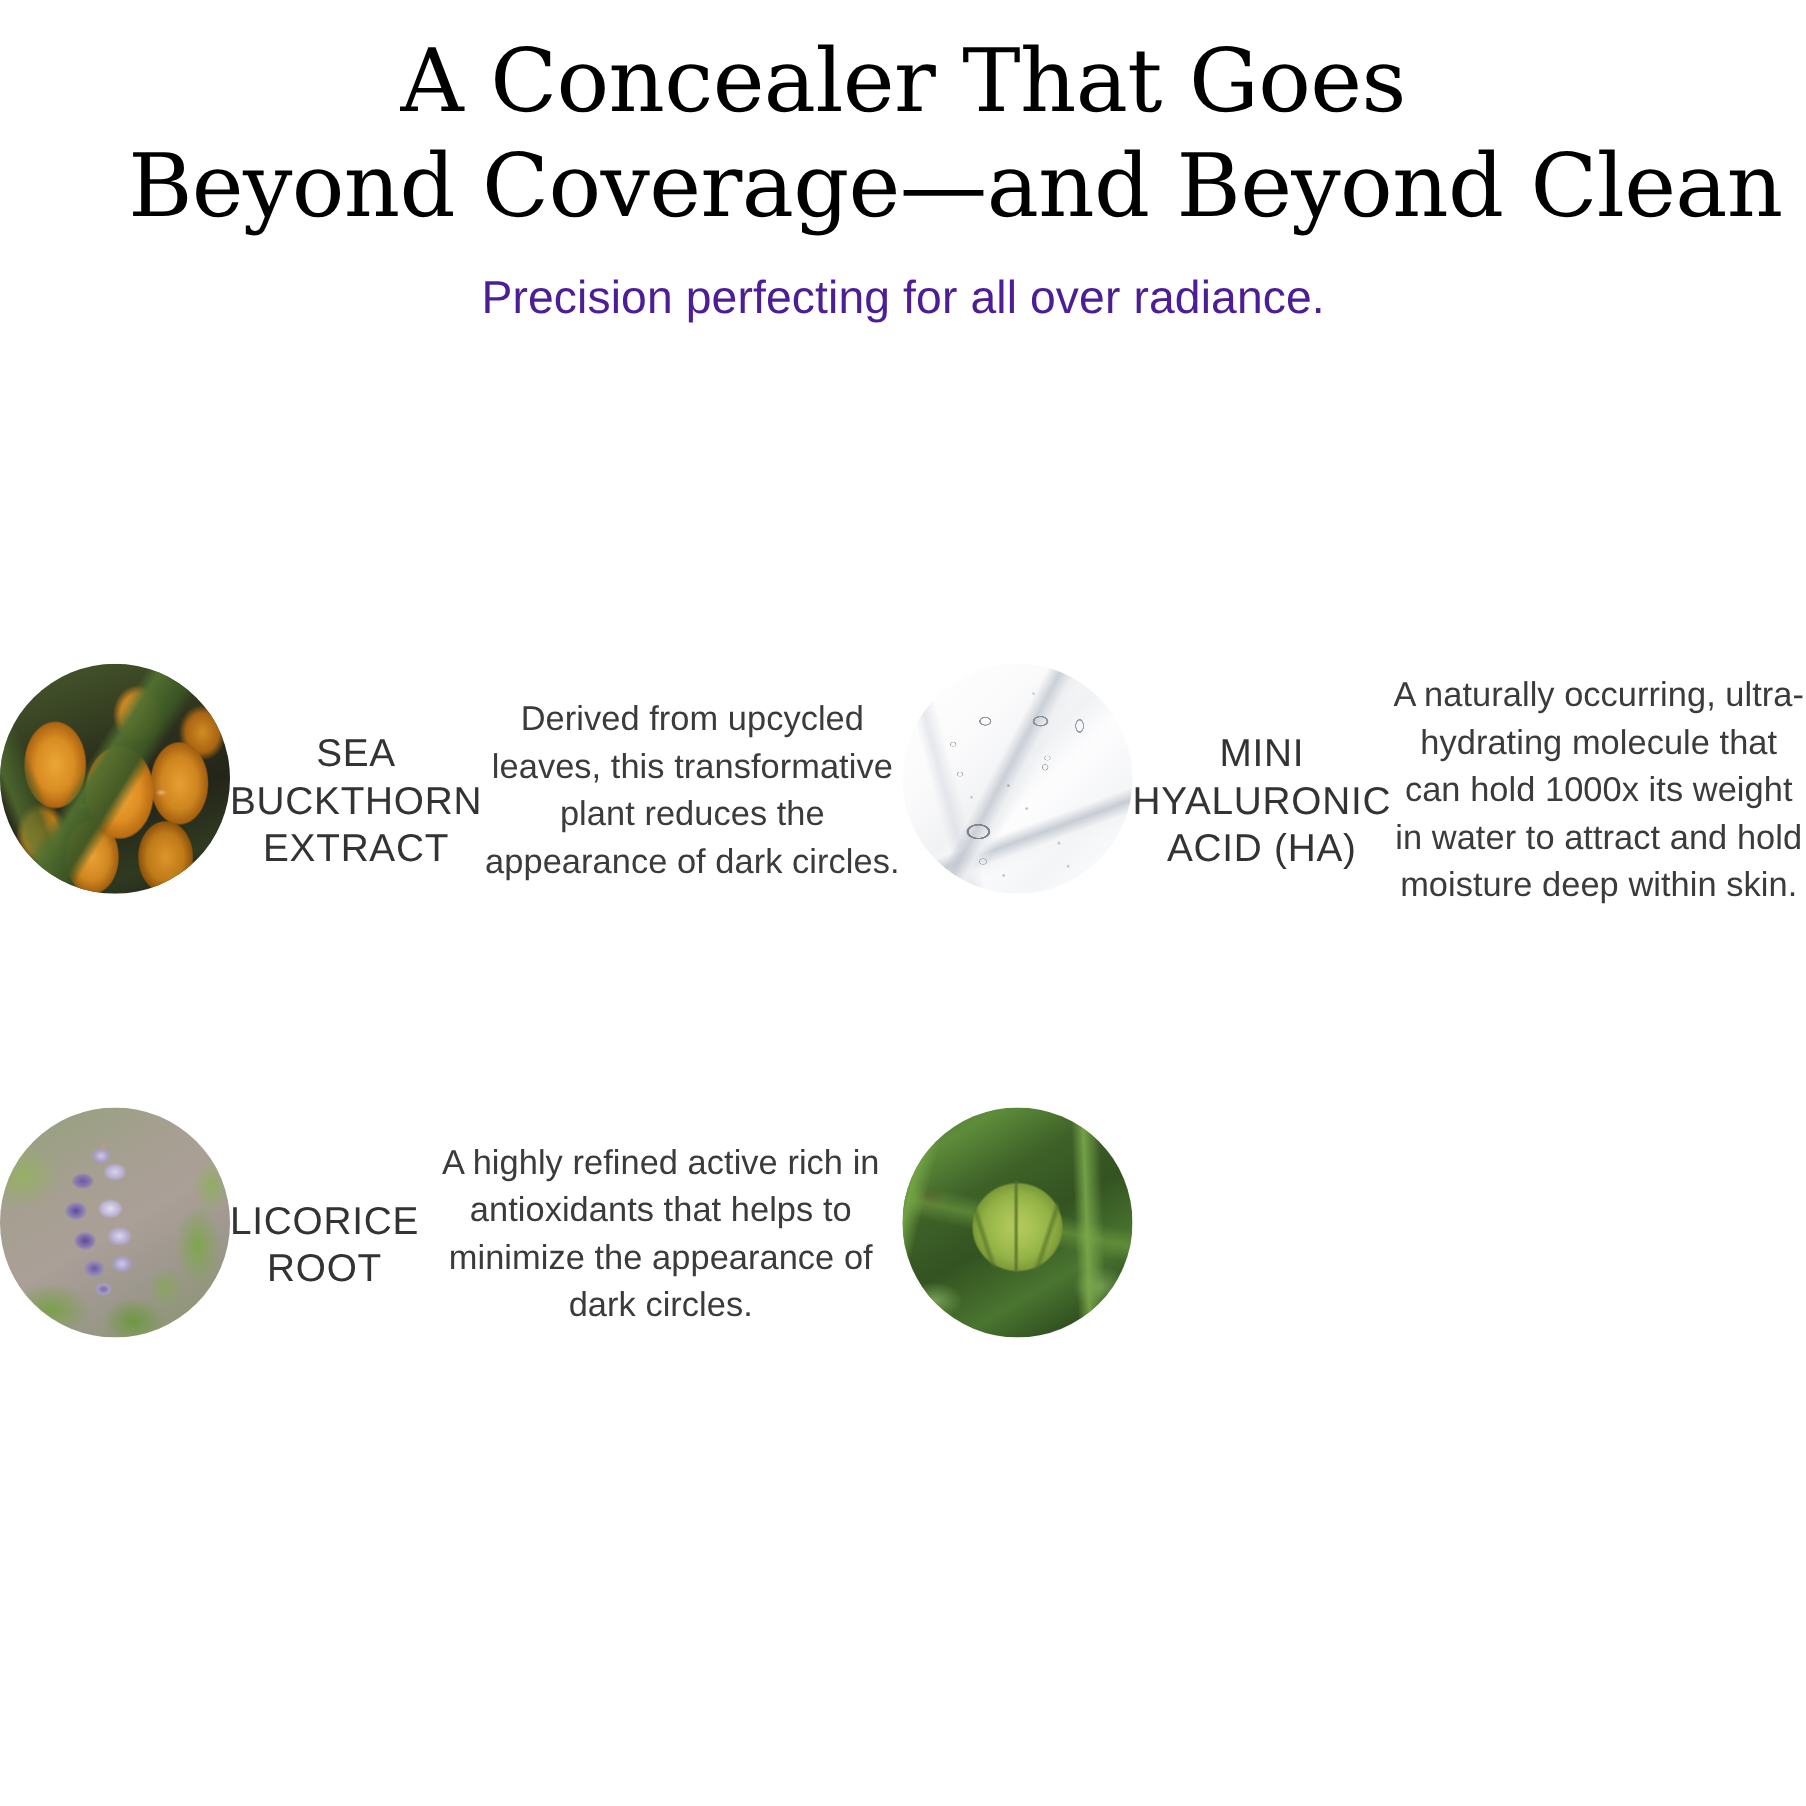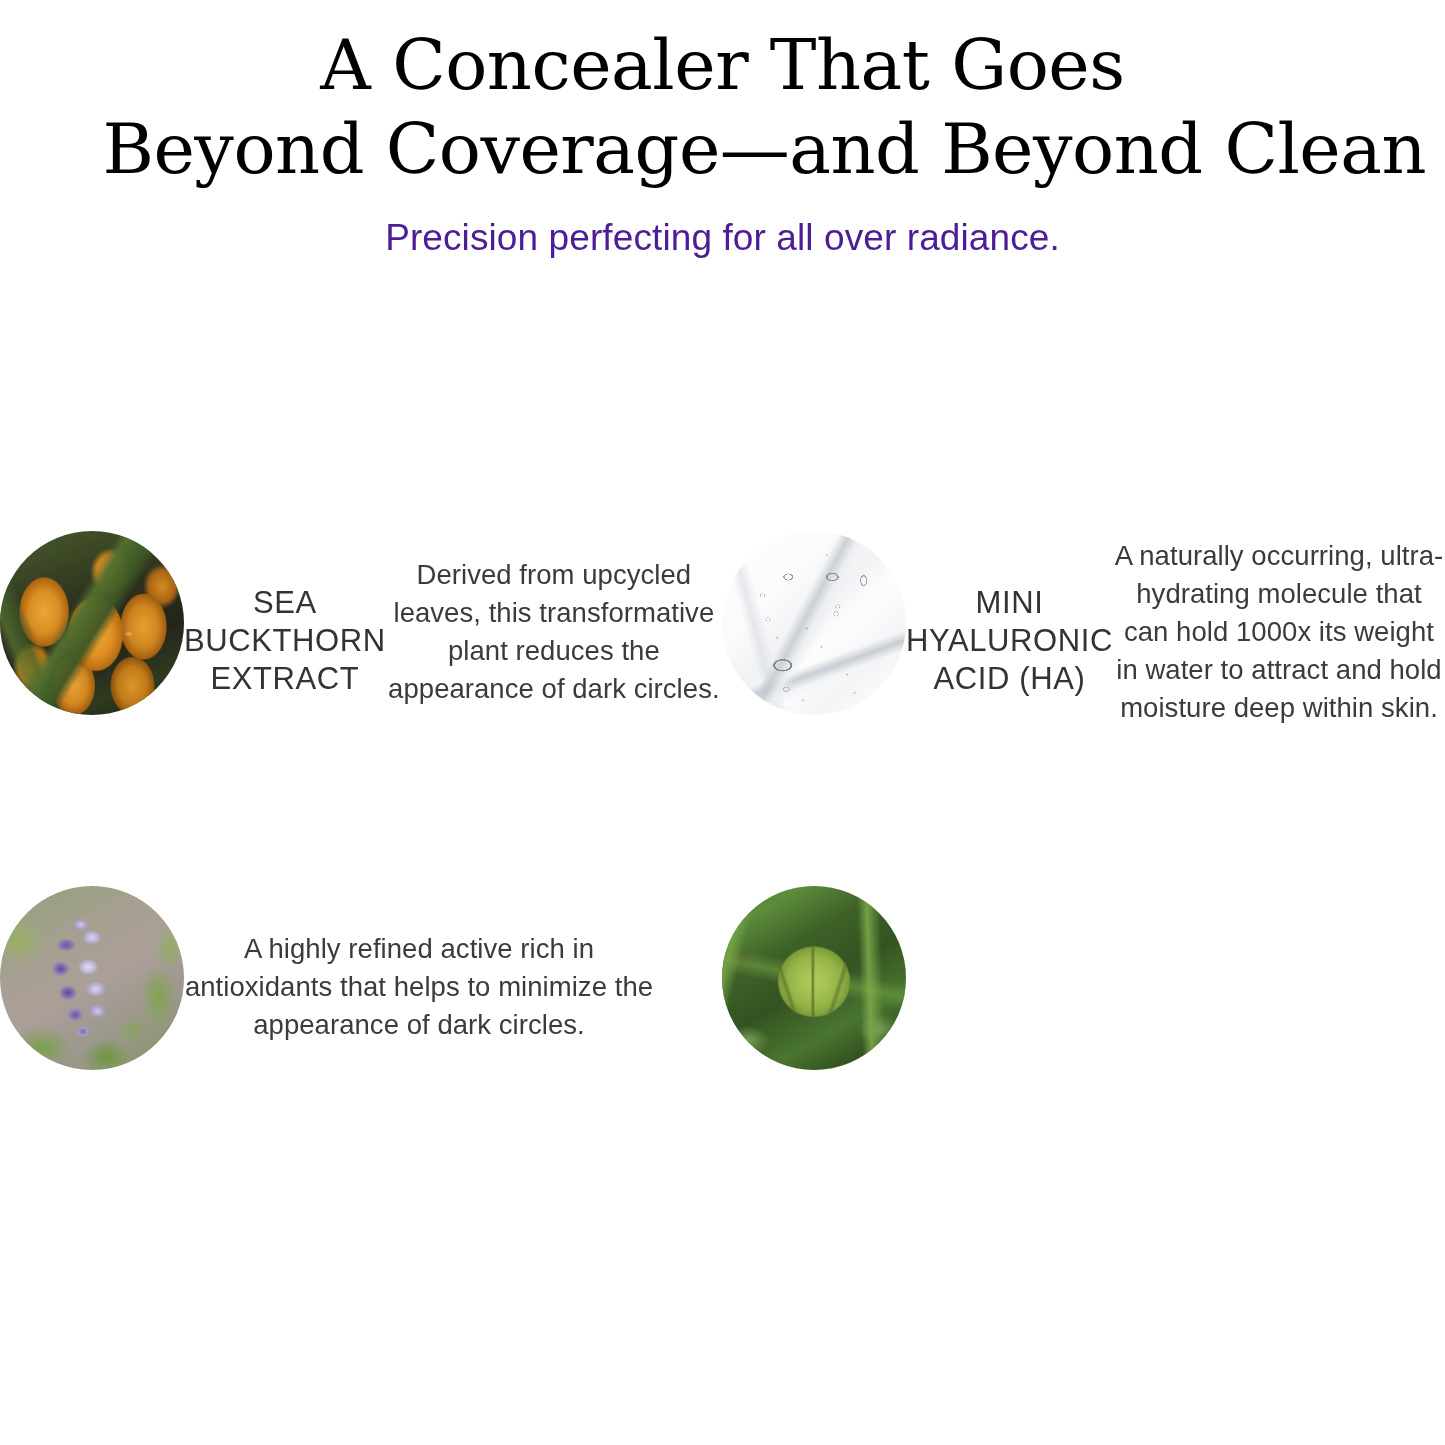--- a/index.html
+++ b/index.html
@@ -254,20 +254,21 @@
         <div class="art art-gel"></div>
       </div>
       <div class="ing-title">MINI HYALURONIC ACID (HA)</div>
       <div class="ing-desc">A naturally occurring, ultra-hydrating molecule that can hold 1000x its weight in water to attract and hold moisture deep within skin.</div>
     </div>
 
     <div class="cell cell-narrow">
       <div class="thumb">
         <div class="art art-licorice"></div>
       </div>
+      <div class="ing-title">LICORICE ROOT</div>
       <div class="ing-desc">A highly refined active rich in antioxidants that helps to minimize the appearance of dark circles.</div>
     </div>
 
     <div class="cell">
       <div class="thumb">
         <div class="art art-gooseberry"></div>
       </div>
     </div>
 
   </div>

